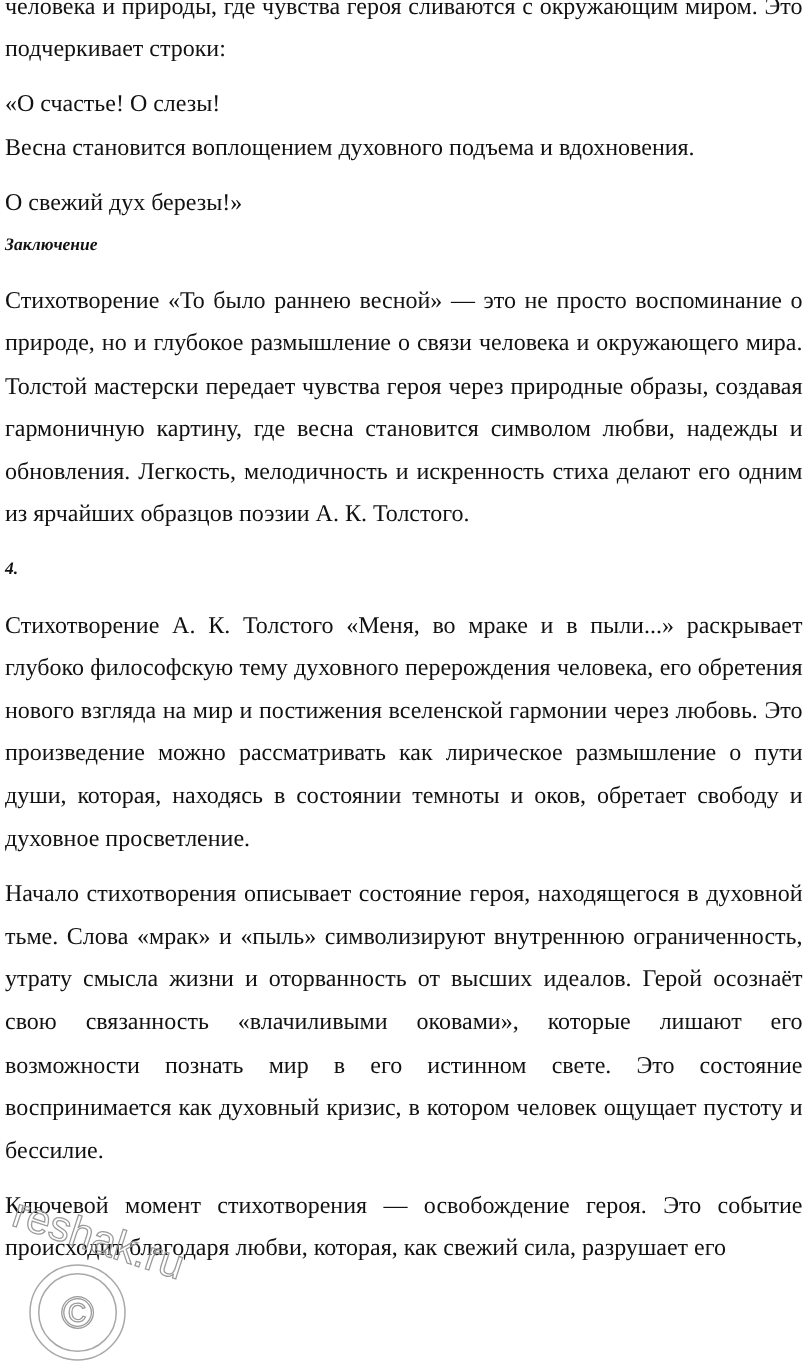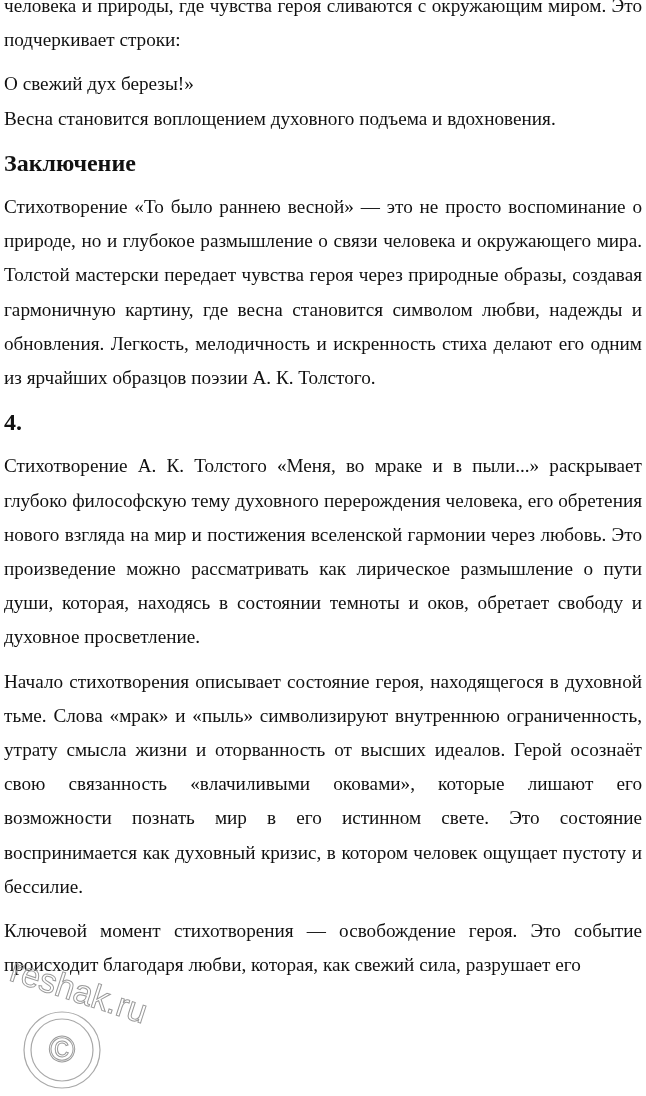--- a/index.html
+++ b/index.html
@@ -26,44 +26,46 @@
     font-size: 19.2px;
     line-height: 34.2px;
     text-align: justify;
     text-align-last: left;
   }
   p.line {
     margin-bottom: 0;
   }
   h3 {
     margin: 0 0 10px 0;
-    font-size: 24px;
+    font-size: 14px;
     line-height: 34.2px;
     font-weight: bold;
+    font-style: italic;
   }
   .watermark {
     position: absolute;
     left: -6px;
     top: 938px;
     width: 200px;
     height: 170px;
     pointer-events: none;
   }
   .watermark svg {
     width: 100%;
     height: 100%;
   }
 </style>
 </head>
 <body>
 
 <div class="page">
   <p>человека и природы, где чувства героя сливаются с окружающим миром. Это подчеркивает строки:</p>
+  <p class="line">«О счастье! О слезы!</p>
+  <p>Весна становится воплощением духовного подъема и вдохновения.</p>
   <p style="margin-bottom:0;">О свежий дух березы!»</p>
-  <p>Весна становится воплощением духовного подъема и вдохновения.</p>
 
   <h3>Заключение</h3>
   <p>Стихотворение «То было раннею весной» — это не просто воспоминание о природе, но и глубокое размышление о связи человека и окружающего мира. Толстой мастерски передает чувства героя через природные образы, создавая гармоничную картину, где весна становится символом любви, надежды и обновления. Легкость, мелодичность и искренность стиха делают его одним из ярчайших образцов поэзии А. К. Толстого.</p>
 
   <h3>4.</h3>
   <p>Стихотворение А. К. Толстого «Меня, во мраке и в пыли...» раскрывает глубоко философскую тему духовного перерождения человека, его обретения нового взгляда на мир и постижения вселенской гармонии через любовь. Это произведение можно рассматривать как лирическое размышление о пути души, которая, находясь в состоянии темноты и оков, обретает свободу и духовное просветление.</p>
   <p>Начало стихотворения описывает состояние героя, находящегося в духовной тьме. Слова «мрак» и «пыль» символизируют внутреннюю ограниченность, утрату смысла жизни и оторванность от высших идеалов. Герой осознаёт свою связанность «влачиливыми оковами», которые лишают его возможности познать мир в его истинном свете. Это состояние воспринимается как духовный кризис, в котором человек ощущает пустоту и бессилие.</p>
   <p>Ключевой момент стихотворения — освобождение героя. Это событие происходит благодаря любви, которая, как свежий сила, разрушает его</p>
 </div>
 

